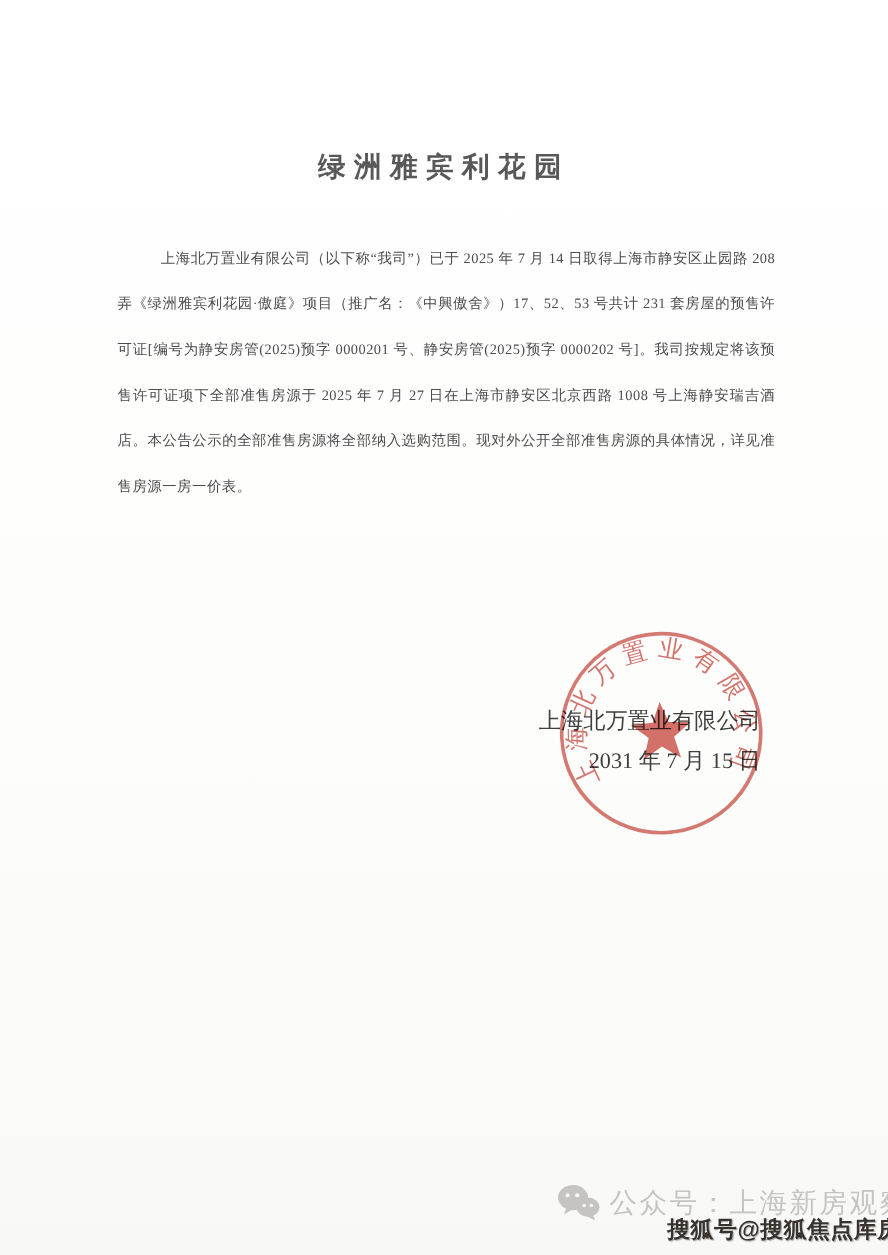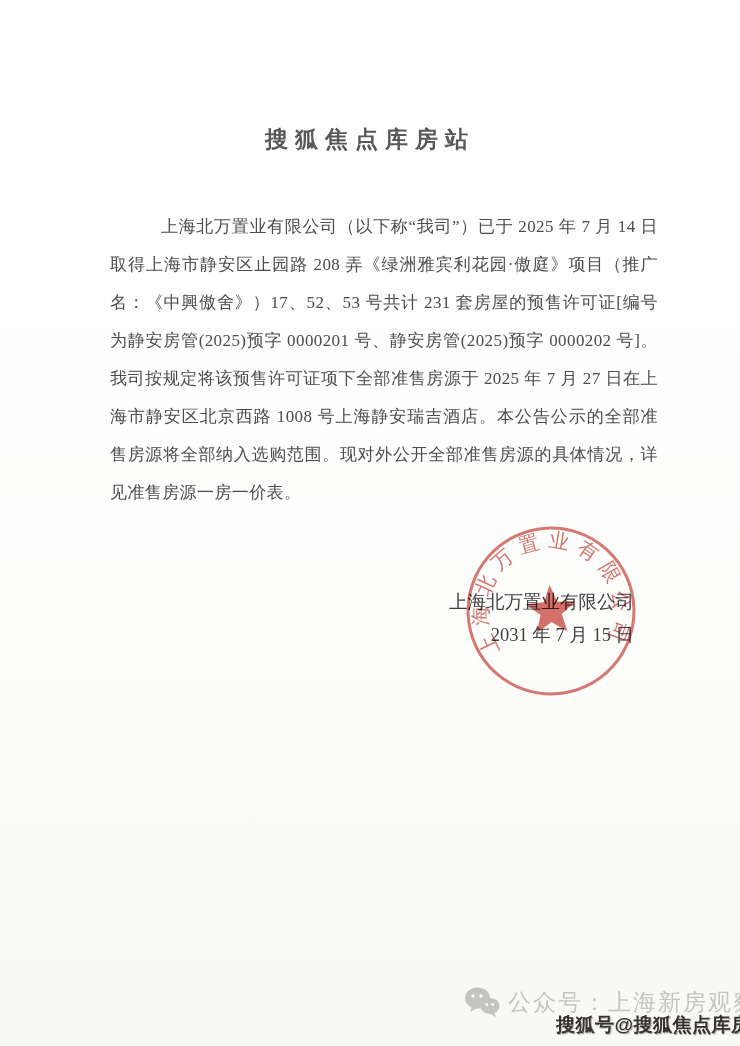--- a/index.html
+++ b/index.html
@@ -18,22 +18,22 @@
     text-align:center;
     font-size:23px;
     font-weight:600;
     letter-spacing:7px;
     color:#585858;
   }
   .doc-body{
     position:absolute;
     left:98px;top:196px;
     width:548px;
-    margin:12px;
-    font-size:17px;
+    margin:0;
+    font-size:12px;
     line-height:38px;
     text-align:justify;
     text-justify:inter-ideograph;
     text-indent:3em;
     color:#4c4c4c;
     letter-spacing:0.4px;
   }
   .signature{
     position:absolute;
     right:106px;top:586px;
@@ -73,21 +73,21 @@
     white-space:nowrap;
     text-shadow:-1px -1px 0 rgba(255,255,255,0.95), 1px 1px 1px rgba(0,0,0,0.35);
     z-index:2;
   }
 </style>
 </head>
 <body>
 
 <div class="page">
 
-  <h1 class="doc-title">搜狐焦点库房站</h1>
+  <h1 class="doc-title">绿洲雅宾利花园</h1>
 
   <p class="doc-body">上海北万置业有限公司（以下称“我司”）已于 2025 年 7 月 14 日取得上海市静安区止园路 208 弄《绿洲雅宾利花园·傲庭》项目（推广名：《中興傲舍》）17、52、53 号共计 231 套房屋的预售许可证[编号为静安房管(2025)预字 0000201 号、静安房管(2025)预字 0000202 号]。我司按规定将该预售许可证项下全部准售房源于 2025 年 7 月 27 日在上海市静安区北京西路 1008 号上海静安瑞吉酒店。本公告公示的全部准售房源将全部纳入选购范围。现对外公开全部准售房源的具体情况，详见准售房源一房一价表。</p>
 
   <div class="signature">
     <div>上海北万置业有限公司</div>
     <div>2031 年 7 月 15 日</div>
   </div>
 
   <svg class="stamp" viewBox="0 0 176 176" aria-hidden="true">
     <circle cx="88" cy="88" r="82" fill="none" stroke="#c6463c" stroke-width="3" opacity="0.82"></circle>

